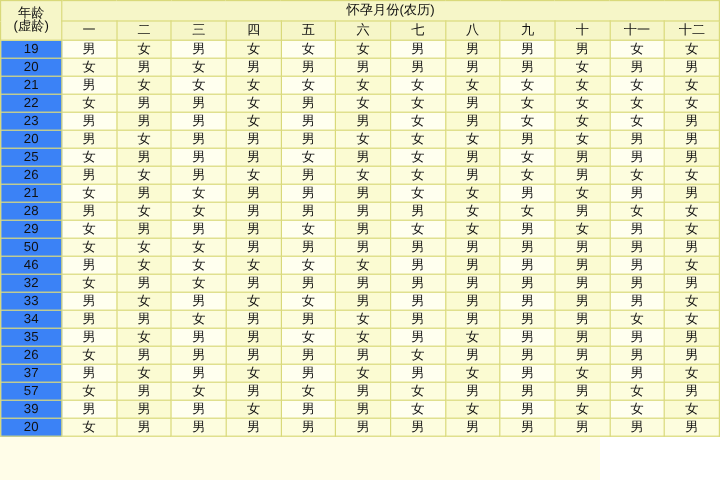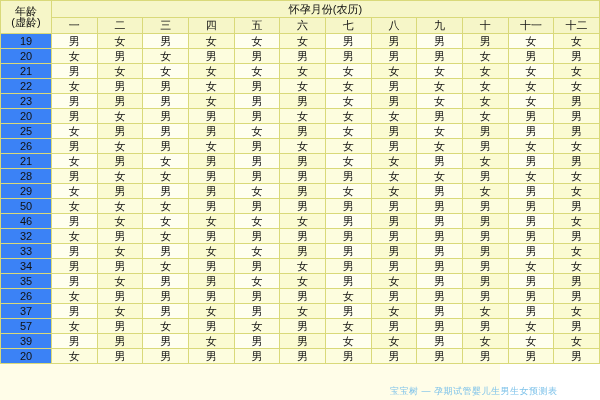--- a/index.html
+++ b/index.html
@@ -426,14 +426,13 @@
           <td class="val shade">男</td>
           <td class="val">男</td>
           <td class="val shade">男</td>
           <td class="val">男</td>
           <td class="val shade">男</td>
           <td class="val">男</td>
           <td class="val shade">男</td>
         </tr>
       </tbody>
   </table>
-  <div class="watermark">宝宝树 — 孕期试管婴儿生男生女预测表</div>
 </div>
 
 </body></html>

